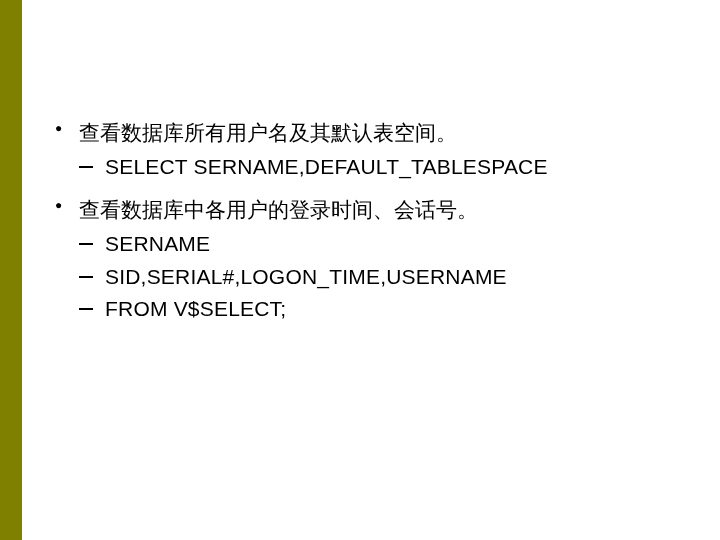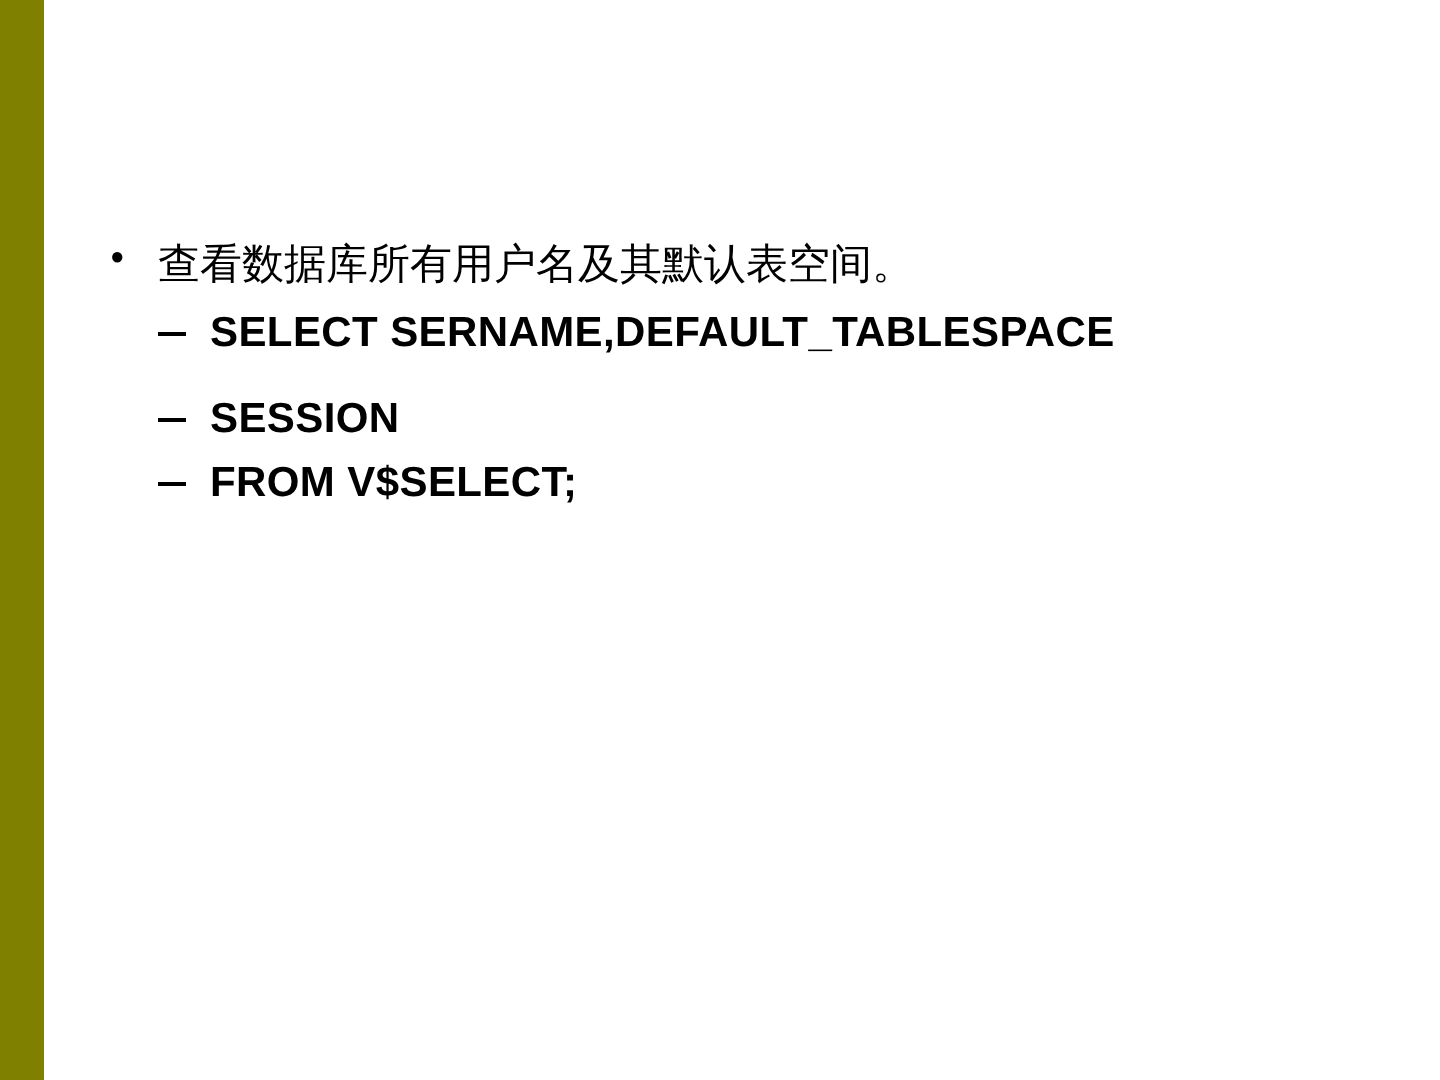--- a/index.html
+++ b/index.html
@@ -45,21 +45,21 @@
     position: absolute;
     left: 0;
     top: 2px;
     font-size: 12px;
     color: #000;
   }
   .bullet-l2 {
     position: relative;
     padding-left: 50px;
     margin-bottom: 2px;
-    font-weight: 700;
+    font-weight: 400;
     font-family: Verdana, Tahoma, sans-serif;
     letter-spacing: 0.2px;
   }
   .bullet-l2::before {
     content: "";
     position: absolute;
     left: 24px;
     top: 14px;
     width: 14px;
     height: 2px;
@@ -75,18 +75,20 @@
 <div class="slide">
   <div class="sidebar"></div>
   <div class="content">
 
     <div class="group">
       <div class="bullet-l1">查看数据库所有用户名及其默认表空间。</div>
       <div class="bullet-l2">SELECT SERNAME,DEFAULT_TABLESPACE</div>
     </div>
 
     <div class="group">
-      <div class="bullet-l2">SESSION</div>
+      <div class="bullet-l1">查看数据库中各用户的登录时间、会话号。</div>
+      <div class="bullet-l2">SERNAME</div>
+      <div class="bullet-l2">SID,SERIAL#,LOGON_TIME,USERNAME</div>
       <div class="bullet-l2">FROM V$SELECT;</div>
     </div>
 
   </div>
 </div>
 
 </body></html>

